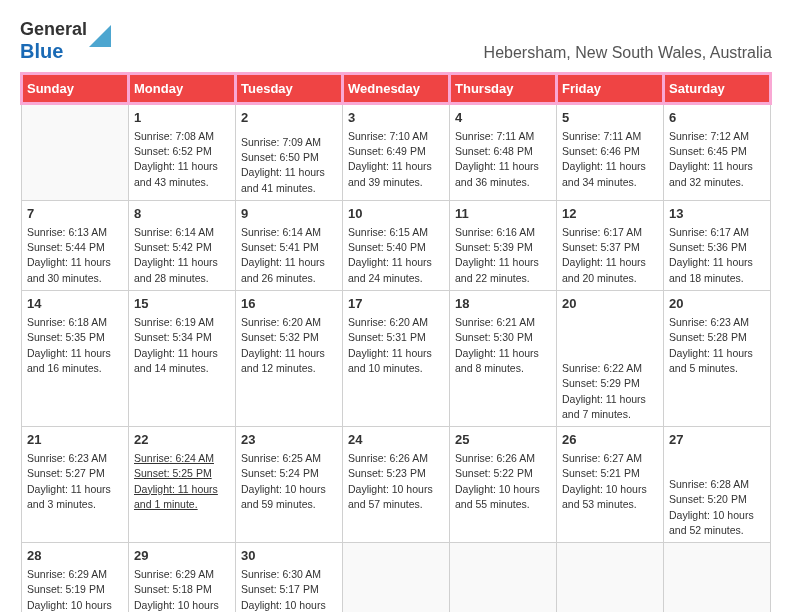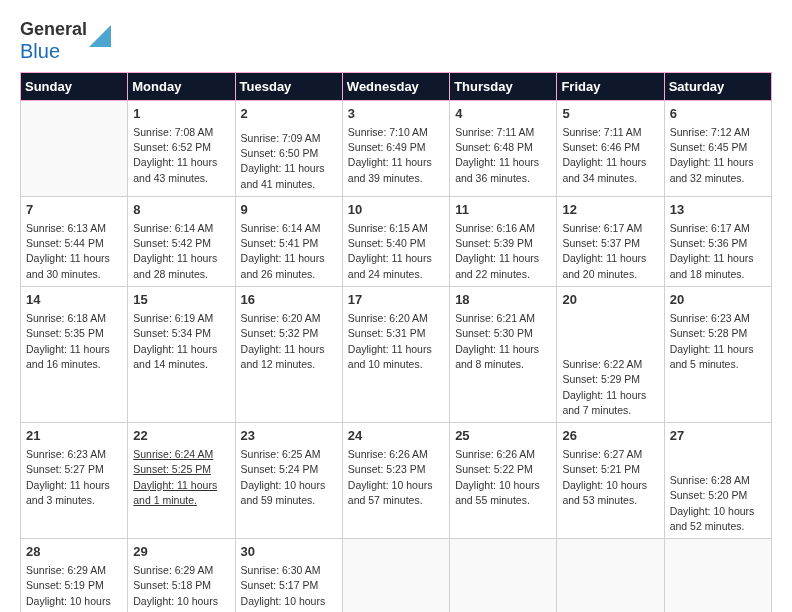--- a/index.html
+++ b/index.html
@@ -28,27 +28,27 @@
       font-size: 16px;
       color: #555;
       margin-top: 2px;
     }
     .calendar-table {
       width: 100%;
       border-collapse: collapse;
       font-size: 11px;
     }
     .calendar-table thead tr th {
-      background-color: #0f172a;
+      background-color: #ef4444;
       color: #fff;
       padding: 6px 4px;
       text-align: left;
       font-size: 13px;
       font-weight: bold;
-      border: 1px solid #f9a8d4;
+      border: 3px solid #f9a8d4;
     }
     .calendar-table tbody tr td {
       border: 1px solid #d0d0d0;
       vertical-align: top;
       padding: 4px 5px;
       width: calc(100% / 7);
       min-height: 80px;
       color: #333;
       line-height: 1.4;
     }
@@ -75,39 +75,40 @@
       flex-direction: column;
     }
     .logo-general {
       font-size: 18px;
       font-weight: bold;
       color: #333;
       line-height: 1.1;
     }
     .logo-blue {
       font-size: 20px;
-      font-weight: normal;
+      font-weight: bold;
       color: #1a6ab5;
       line-height: 1.1;
     }
   </style>
 </head>
 <body>
 
 <div class="header-section">
   <div class="logo-container">
     <div class="logo-words">
       <span class="logo-general">General</span>
       <span class="logo-blue">Blue</span>
     </div>
     <svg width="22" height="22" viewBox="0 0 22 22" style="margin-left:2px;margin-bottom:10px;">
       <polygon points="0,22 22,0 22,22" fill="#4da6d0"></polygon>
     </svg>
   </div>
   <div class="title-section">
+    <div class="location-title">Hebersham, New South Wales, Australia</div>
   </div>
 </div>
 
 <table class="calendar-table">
   <thead>
     <tr>
     <th>Sunday</th>
         <th>Monday</th>
         <th>Tuesday</th>
         <th>Wednesday</th>

